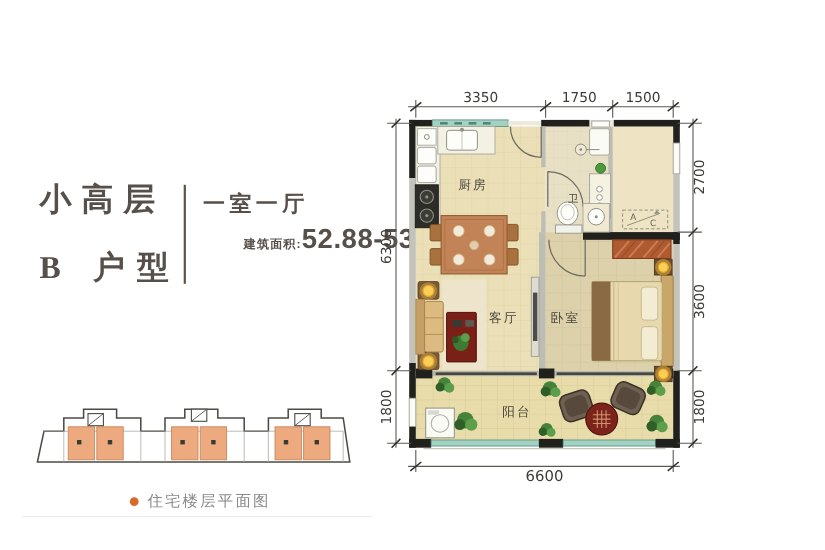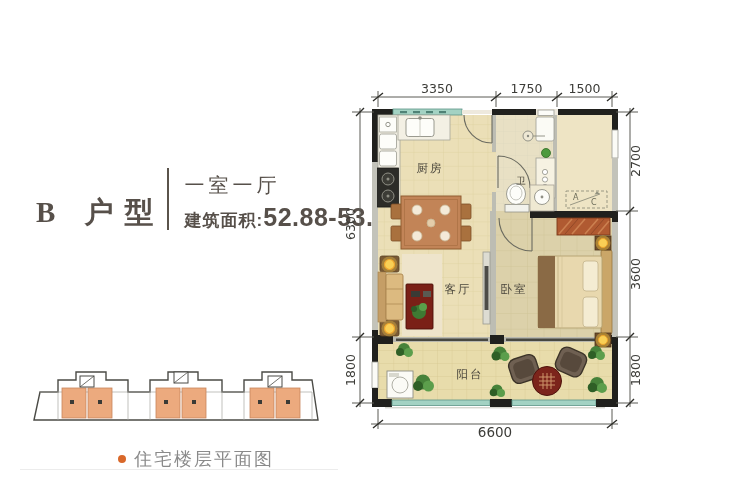--- a/index.html
+++ b/index.html
@@ -7,45 +7,46 @@
          font-family:"Liberation Sans",sans-serif;}
   .plan-svg{position:absolute;left:0;top:0;width:750px;height:500px;}
 
   
   .title-wrap{position:absolute;left:36px;top:166px;display:flex;align-items:stretch;color:#57504a;}
   .t-cn{font-family:"Liberation Serif",serif;font-weight:700;font-size:29px;line-height:32px;}
   .t-line1{letter-spacing:9px;}
   .t-line2{letter-spacing:11px;margin-top:30px;}
   .t-divider{width:2px;background:#5a534b;margin:2px 6px 2px 2px;}
   .t-right{display:flex;flex-direction:column;justify-content:flex-start;margin-left:10px;margin-top:6px;}
-  .t-sub{font-size:20px;letter-spacing:4px;font-weight:400;}
+  .t-sub{font-size:20px;letter-spacing:4px;font-weight:700;}
   .t-area{margin-top:4px;white-space:nowrap;}
-  .t-area-label{font-size:17px;font-weight:700;letter-spacing:1px;}
+  .t-area-label{font-size:11px;font-weight:700;letter-spacing:1px;margin-left:37px;}
   .t-area-value{font-size:25px;font-weight:700;letter-spacing:0.5px;}
   .t-area-sup{font-size:11px;font-weight:700;vertical-align:super;}
 
   
   .caption{position:absolute;left:118px;top:447px;display:flex;align-items:center;gap:8px;}
   .caption-dot{width:8px;height:8px;border-radius:50%;background:#d9682a;}
-  .caption-text{font-size:18px;color:#8a8a8a;letter-spacing:2px;}
+  .caption-text{font-size:14px;color:#8a8a8a;letter-spacing:2px;}
   .bottom-line{position:absolute;left:20px;top:469px;width:318px;height:1px;background:#ececec;}
 
   
   .dim-t{font:12.5px "DejaVu Sans",sans-serif;fill:#3c3c38;}
   .dim-big{font:13.5px "DejaVu Sans",sans-serif;fill:#3c3c38;}
   .room-t{font:11.5px "Liberation Sans",sans-serif;fill:#4a463c;letter-spacing:2px;}
   .tiny-t{font:8px "DejaVu Sans",sans-serif;fill:#6a6a58;}
 </style>
 </head>
 <body>
 
 <div class="stage">
 
   <div class="title-wrap">
     <div class="t-cn">
+      <div class="t-line1">小高层</div>
       <div class="t-line2">B 户型</div>
     </div>
     <div class="t-divider"></div>
     <div class="t-right">
       <div class="t-sub">一室一厅</div>
       <div class="t-area">
         <span class="t-area-label">建筑面积:</span><span class="t-area-value">52.88-53.88m</span><span class="t-area-sup">2</span>
       </div>
     </div>
   </div>

